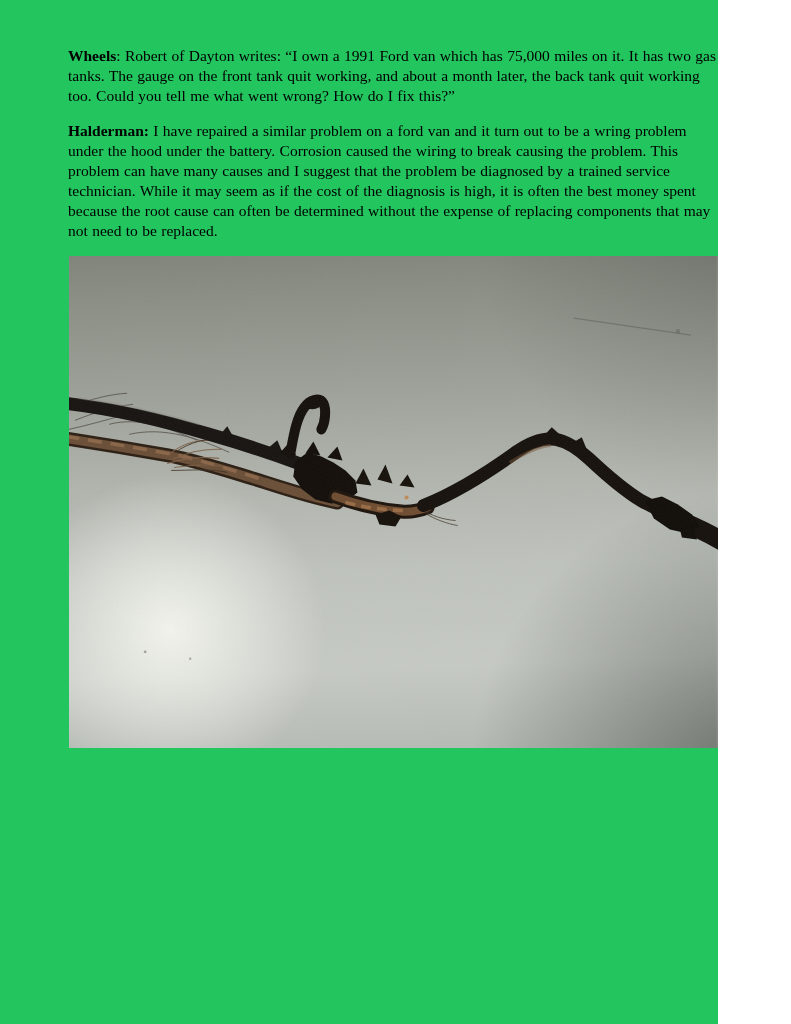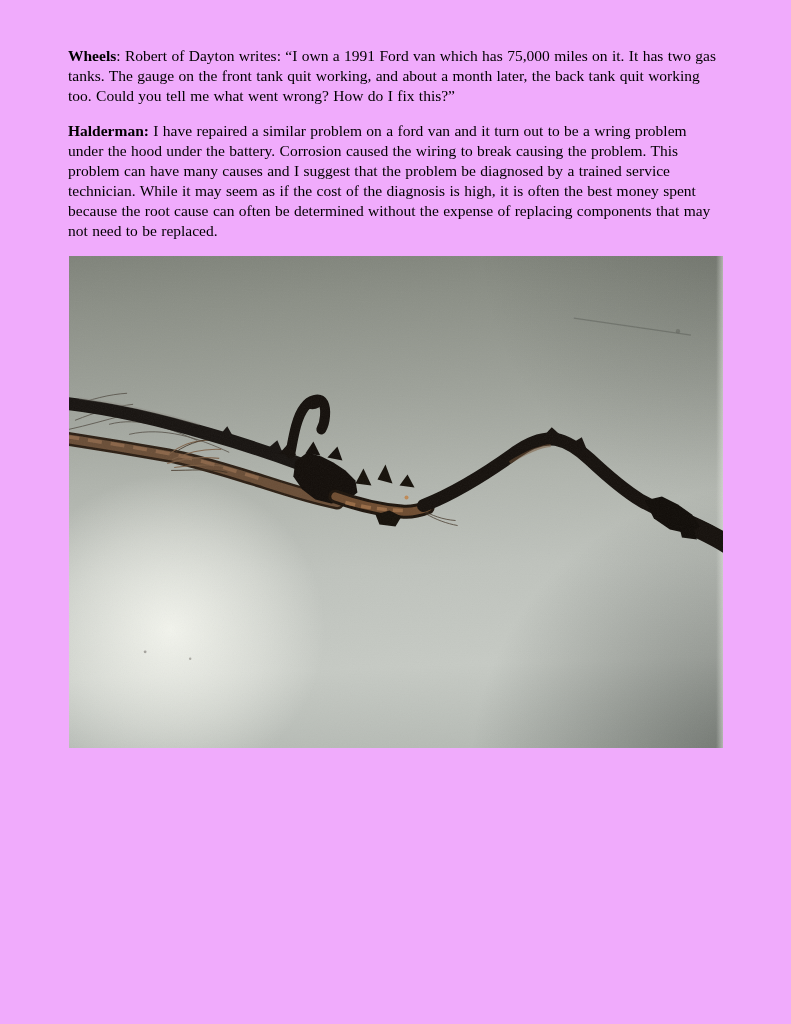--- a/index.html
+++ b/index.html
@@ -1,20 +1,20 @@
 <!DOCTYPE html>
 <html><head>
 <meta charset="utf-8">
 <style>
   html, body { margin:0; padding:0; background:#ffffff; }
   .page {
     position: relative;
-    width: 791px;
+    width: 718px;
     height: 1024px;
-    background: #f0abfc;
+    background: #22c55e;
     font-family: "Liberation Serif", serif;
     color: #000000;
     overflow: hidden;
   }
   .content {
     position: absolute;
     left: 68px;
     top: 46px;
     width: 657px;
   }

